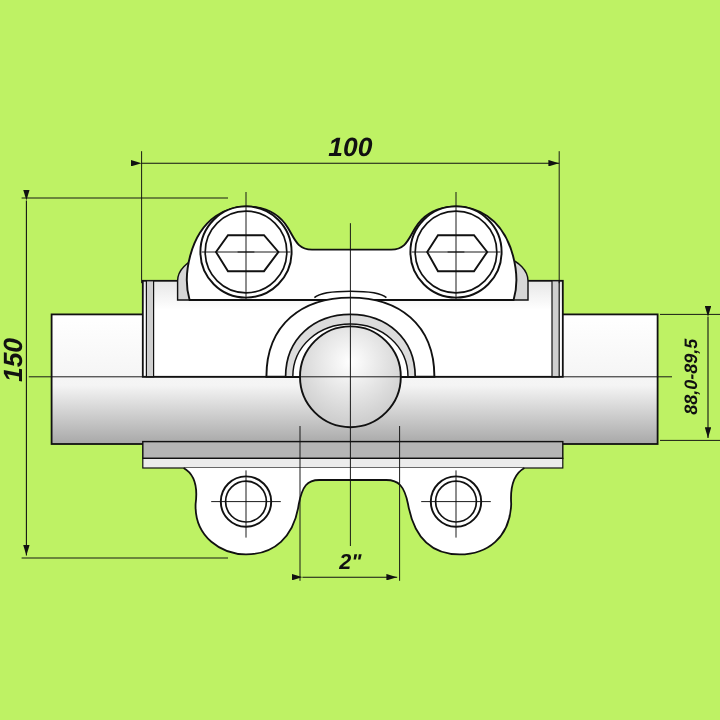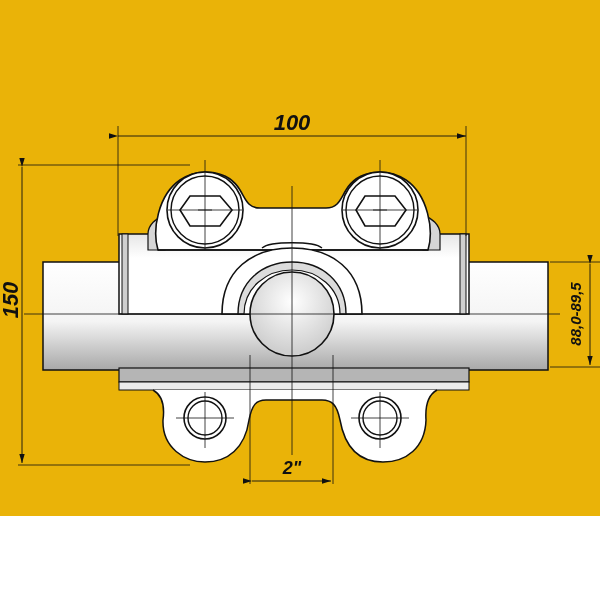--- a/index.html
+++ b/index.html
@@ -1,16 +1,16 @@
 <!DOCTYPE html>
 <html><head>
 <meta charset="utf-8">
 <style>
   html,body{margin:0;padding:0;background:#fff;}
-  #canvas{position:relative;width:600px;height:516px;background:#eab308;overflow:hidden;}
+  #canvas{position:relative;width:600px;height:600px;background:#bef264;overflow:hidden;}
   svg{position:absolute;left:0;top:0;}
   .dimtext{font-family:"Liberation Sans",sans-serif;font-weight:bold;font-style:italic;fill:#111;}
 </style>
 </head>
 <body>
 
 <div id="canvas">
 <svg width="600" height="600" viewBox="0 0 600 600">
   <defs>
     <linearGradient id="pipeG" x1="0" y1="0" x2="0" y2="1">

